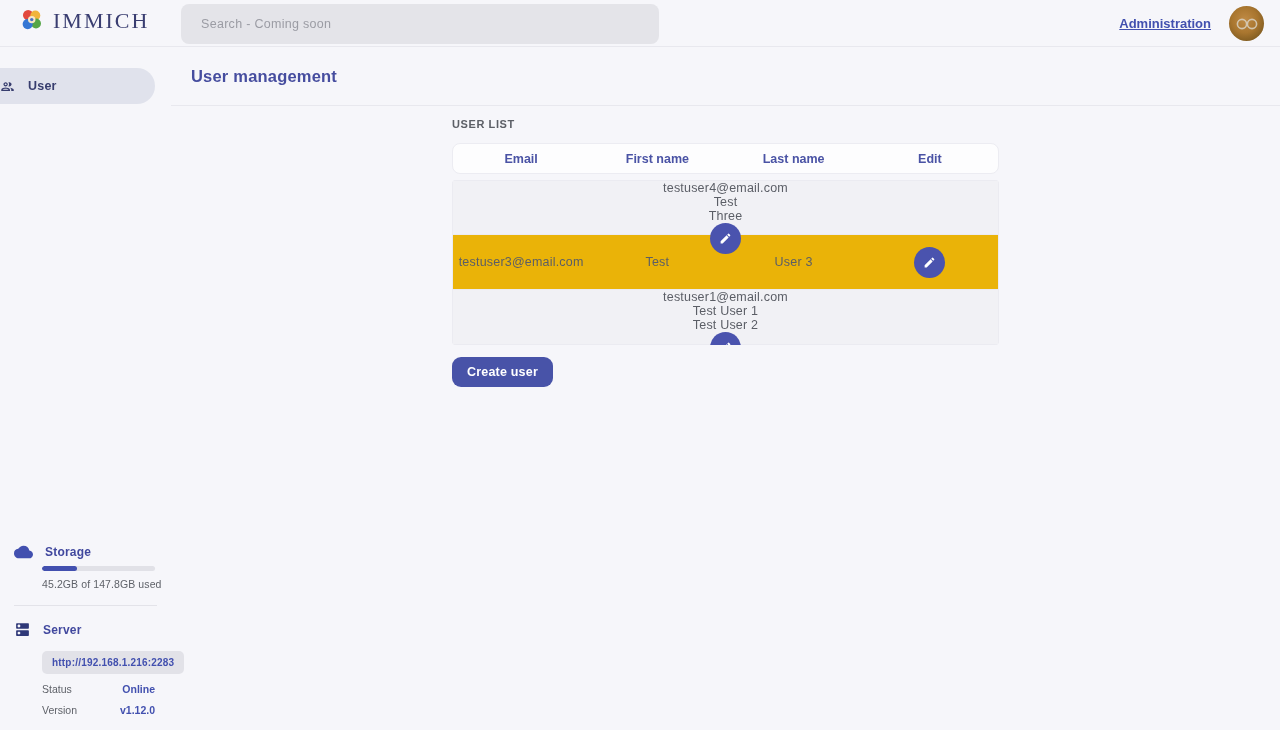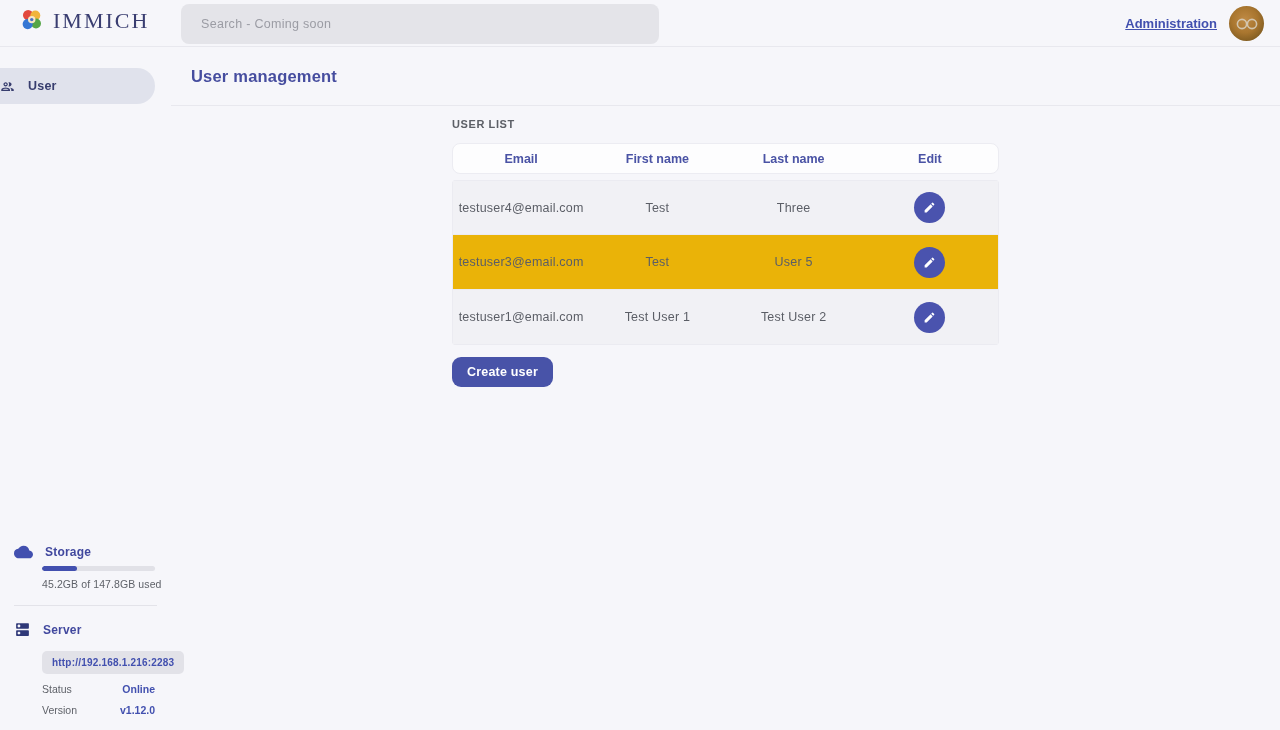--- a/index.html
+++ b/index.html
@@ -33,21 +33,21 @@
     width: 478px; height: 40px;
     background: #e4e4e9; border: none; border-radius: 8px;
     padding: 0 20px; font-size: 12.5px; color: #55585f;
     font-family: "Liberation Sans", sans-serif;
     letter-spacing: 0.3px;
     outline: none;
   }
   .search-input::placeholder { color: #9b9ca4; }
   .topbar-right {
     position: absolute; right: 16px; top: 0; height: 47px;
-    display: flex; align-items: center; gap: 12px;
+    display: flex; align-items: center; gap: 18px;
   }
   .admin-link {
     font-size: 13px; font-weight: bold; color: #4250af;
     text-decoration: underline; cursor: pointer;
   }
   .avatar {
     width: 35px; height: 35px; border-radius: 50%;
     background: radial-gradient(circle at 45% 40%, #c08b45 0%, #a9762f 45%, #7d5a20 80%, #5d451d 100%);
     position: relative; overflow: hidden; cursor: pointer;
     display: flex; align-items: center; justify-content: center;
@@ -130,21 +130,21 @@
   .table-header .col {
     flex: 1; text-align: center;
     font-size: 12.5px; font-weight: bold; color: #4a53a5;
   }
   .table-rows { margin-top: 6px; border-radius: 4px; overflow: hidden; }
   .table-row {
     height: 55px; display: flex; align-items: center;
     border: 1px solid #ebebf1; border-top: none;
   }
   .table-row:first-child { border-top: 1px solid #ebebf1; }
-  .table-row.odd { background: #f1f1f5; }
+  .table-row.odd { background: #f1f1f5; flex-direction: column; }
   .table-row.even { background: #eab308; justify-content: space-between; }
   .table-row .cell {
     flex: 1; text-align: center; font-size: 12.5px; color: #5b5e66; letter-spacing: 0.2px;
   }
   .table-row .cell-edit { flex: 1; display: flex; justify-content: center; }
   .edit-btn {
     width: 31px; height: 31px; border-radius: 50%;
     background: #4a53ae; border: none; cursor: pointer;
     display: flex; align-items: center; justify-content: center;
   }
@@ -262,21 +262,21 @@
           <button class="edit-btn">
             <svg width="13" height="13" viewBox="0 0 24 24" fill="#ffffff">
               <path d="M3 17.25V21h3.75L17.81 9.94l-3.75-3.75L3 17.25zM20.71 7.04c.39-.39.39-1.02 0-1.41l-2.34-2.34a.9959.9959 0 0 0-1.41 0l-1.83 1.83 3.75 3.75 1.83-1.83z"></path>
             </svg>
           </button>
         </div>
       </div>
       <div class="table-row even">
         <div class="cell">testuser3@email.com</div>
         <div class="cell">Test</div>
-        <div class="cell">User 5</div>
+        <div class="cell">User 3</div>
         <div class="cell-edit">
           <button class="edit-btn">
             <svg width="13" height="13" viewBox="0 0 24 24" fill="#ffffff">
               <path d="M3 17.25V21h3.75L17.81 9.94l-3.75-3.75L3 17.25zM20.71 7.04c.39-.39.39-1.02 0-1.41l-2.34-2.34a.9959.9959 0 0 0-1.41 0l-1.83 1.83 3.75 3.75 1.83-1.83z"></path>
             </svg>
           </button>
         </div>
       </div>
       <div class="table-row odd">
         <div class="cell">testuser1@email.com</div>

